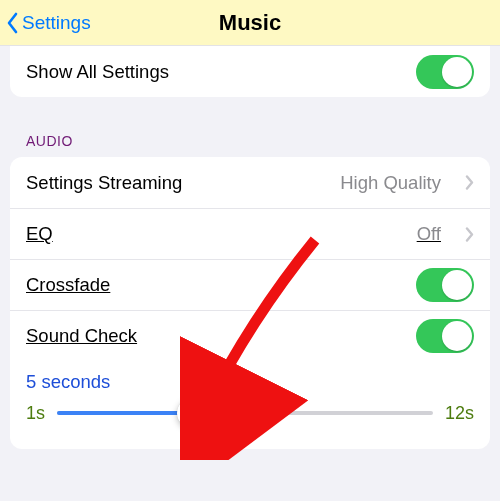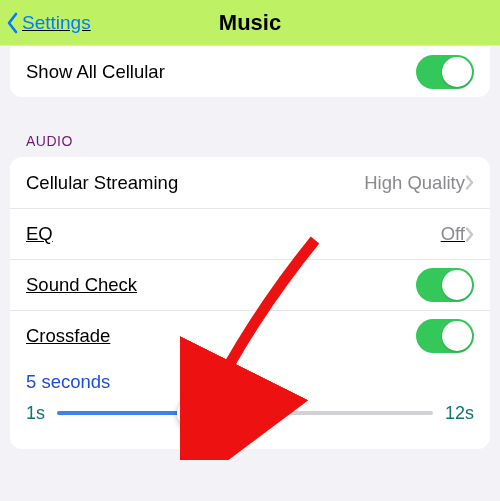--- a/index.html
+++ b/index.html
@@ -1,38 +1,38 @@
 <!DOCTYPE html>
 <html><head>
   <meta charset="utf-8">
   <style>
     * { box-sizing: border-box; margin: 0; padding: 0; }
     html, body { width: 500px; height: 501px; font-family: -apple-system, "Helvetica Neue", Arial, sans-serif; background: #f2f2f7; overflow: hidden; }
-    .navbar { display: flex; align-items: center; height: 46px; background: #bef264; border-bottom: 1px solid #e3e3e6; position: relative; text-decoration: underline; }
+    .navbar { display: flex; align-items: center; height: 46px; background: #fef9c3; border-bottom: 1px solid #e3e3e6; position: relative; }
     .back { display: flex; align-items: center; color: #007aff; font-size: 19px; padding-left: 6px; }
     .chev-back { width: 14px; height: 22px; margin-right: 2px; }
     .chev-back path { stroke: #007aff; stroke-width: 2.6; fill: none; stroke-linecap: round; stroke-linejoin: round; }
     .title { position: absolute; left: 0; right: 0; text-align: center; font-size: 22px; font-weight: 600; color: #000; pointer-events: none; }
     .group-first .row { background: #fff; }
     .group-first { margin: 0 10px; border-bottom-left-radius: 12px; border-bottom-right-radius: 12px; overflow: hidden; }
     .section-label { font-size: 14px; color: #701a75; letter-spacing: .5px; margin: 36px 26px 8px 26px; }
     .group { margin: 0 10px; background: #fff; border-radius: 12px; overflow: hidden; }
     .row { display: flex; align-items: center; min-height: 51px; padding: 0 16px; }
     .row + .row.sep, .row.sep { border-top: 1px solid #e5e5ea; text-decoration: underline; }
     .row .label { font-size: 18.5px; color: #000; flex: 1; }
-    .row .value { font-size: 18.5px; color: #8a8a8e; margin-right: 0; }
+    .row .value { font-size: 18.5px; color: #8a8a8e; margin-right: 24px; }
     .chev-right { width: 9px; height: 15px; }
     .chev-right path { stroke: #c7c7cc; stroke-width: 2.4; fill: none; stroke-linecap: round; stroke-linejoin: round; }
     .toggle { width: 58px; height: 34px; border-radius: 17px; position: relative; }
     .toggle.on { background: #34c759; }
     .toggle .knob { position: absolute; top: 2px; right: 2px; width: 30px; height: 30px; border-radius: 50%; background: #fff; box-shadow: 0 1px 2px rgba(0,0,0,.2); }
     .slider-cell { display: block; padding: 10px 16px 20px 16px; }
     .slider-cell .cur { font-size: 18.5px; color: #1d4ed8; margin-bottom: 4px; }
     .slider-row { display: flex; align-items: center; gap: 12px; }
-    .slider-row .end { font-size: 18px; color: #0f766e; }
+    .slider-row .end { font-size: 18px; color: #4d7c0f; }
     .slider { flex: 1; position: relative; height: 32px; }
     .track { position: absolute; top: 50%; left: 0; right: 0; height: 4px; background: #d1d1d6; transform: translateY(-50%); border-radius: 2px; }
     .track .fill { position: absolute; top: 0; left: 0; height: 100%; width: 36%; background: #3b82f6; border-radius: 2px; }
     .thumb { position: absolute; top: 50%; left: 36%; width: 30px; height: 30px; background: #fff; border-radius: 50%; transform: translate(-50%, -50%); box-shadow: 0 2px 6px rgba(0,0,0,.25), 0 0 1px rgba(0,0,0,.15); }
     .arrow { position: absolute; top: 230px; left: 180px; pointer-events: none; }
   </style>
 </head>
 <body>
 
 <div class="navbar">
@@ -40,52 +40,52 @@
     <svg class="chev-back" viewBox="0 0 14 22">
         <path d="M10 2 L3 11 L10 20"></path>
       </svg>
     <span>Settings</span>
   </div>
   <div class="title">Music</div>
 </div>
 
 <div class="group-first">
   <div class="row">
-    <div class="label">Show All Cellular</div>
+    <div class="label">Show All Settings</div>
     <div class="toggle on">
         <div class="knob"></div>
       </div>
   </div>
 </div>
 
 <div class="section-label">AUDIO</div>
 
 <div class="group">
   <div class="row">
-    <div class="label">Cellular Streaming</div>
+    <div class="label">Settings Streaming</div>
     <div class="value">High Quality</div>
     <svg class="chev-right" viewBox="0 0 9 15">
         <path d="M2 1.5 L7 7.5 L2 13.5"></path>
       </svg>
   </div>
   <div class="row sep">
     <div class="label">EQ</div>
     <div class="value">Off</div>
     <svg class="chev-right" viewBox="0 0 9 15">
         <path d="M2 1.5 L7 7.5 L2 13.5"></path>
       </svg>
   </div>
   <div class="row sep">
-    <div class="label">Sound Check</div>
+    <div class="label">Crossfade</div>
     <div class="toggle on">
         <div class="knob"></div>
       </div>
   </div>
   <div class="row sep">
-    <div class="label">Crossfade</div>
+    <div class="label">Sound Check</div>
     <div class="toggle on">
         <div class="knob"></div>
       </div>
   </div>
   <div class="slider-cell sep">
     <div class="cur">5 seconds</div>
     <div class="slider-row">
       <div class="end">1s</div>
       <div class="slider">
         <div class="track">

